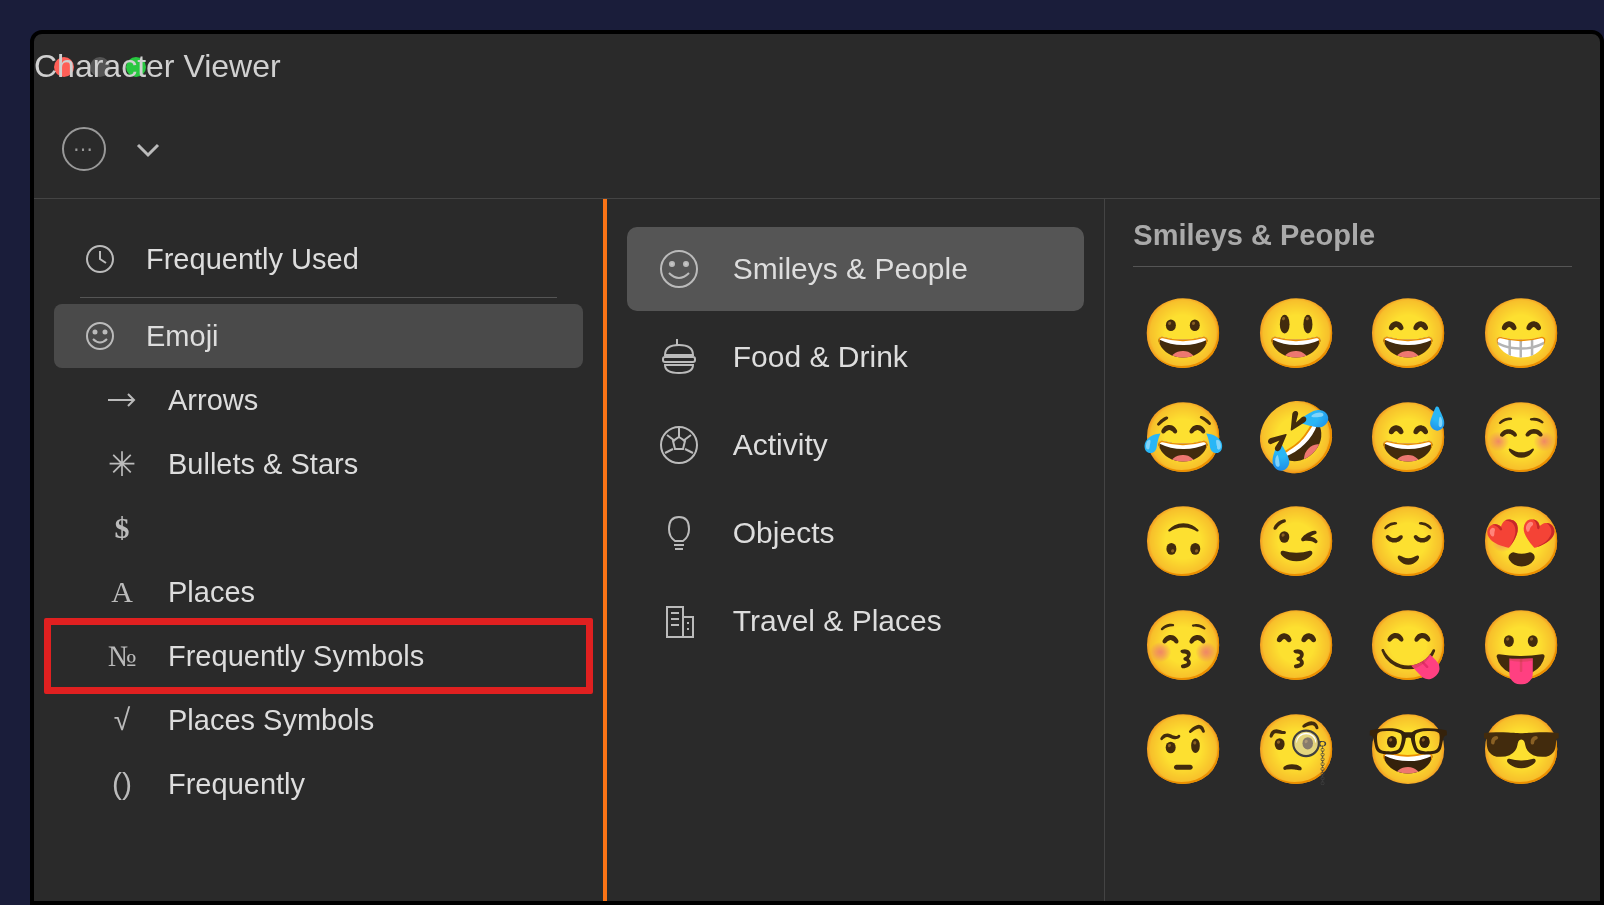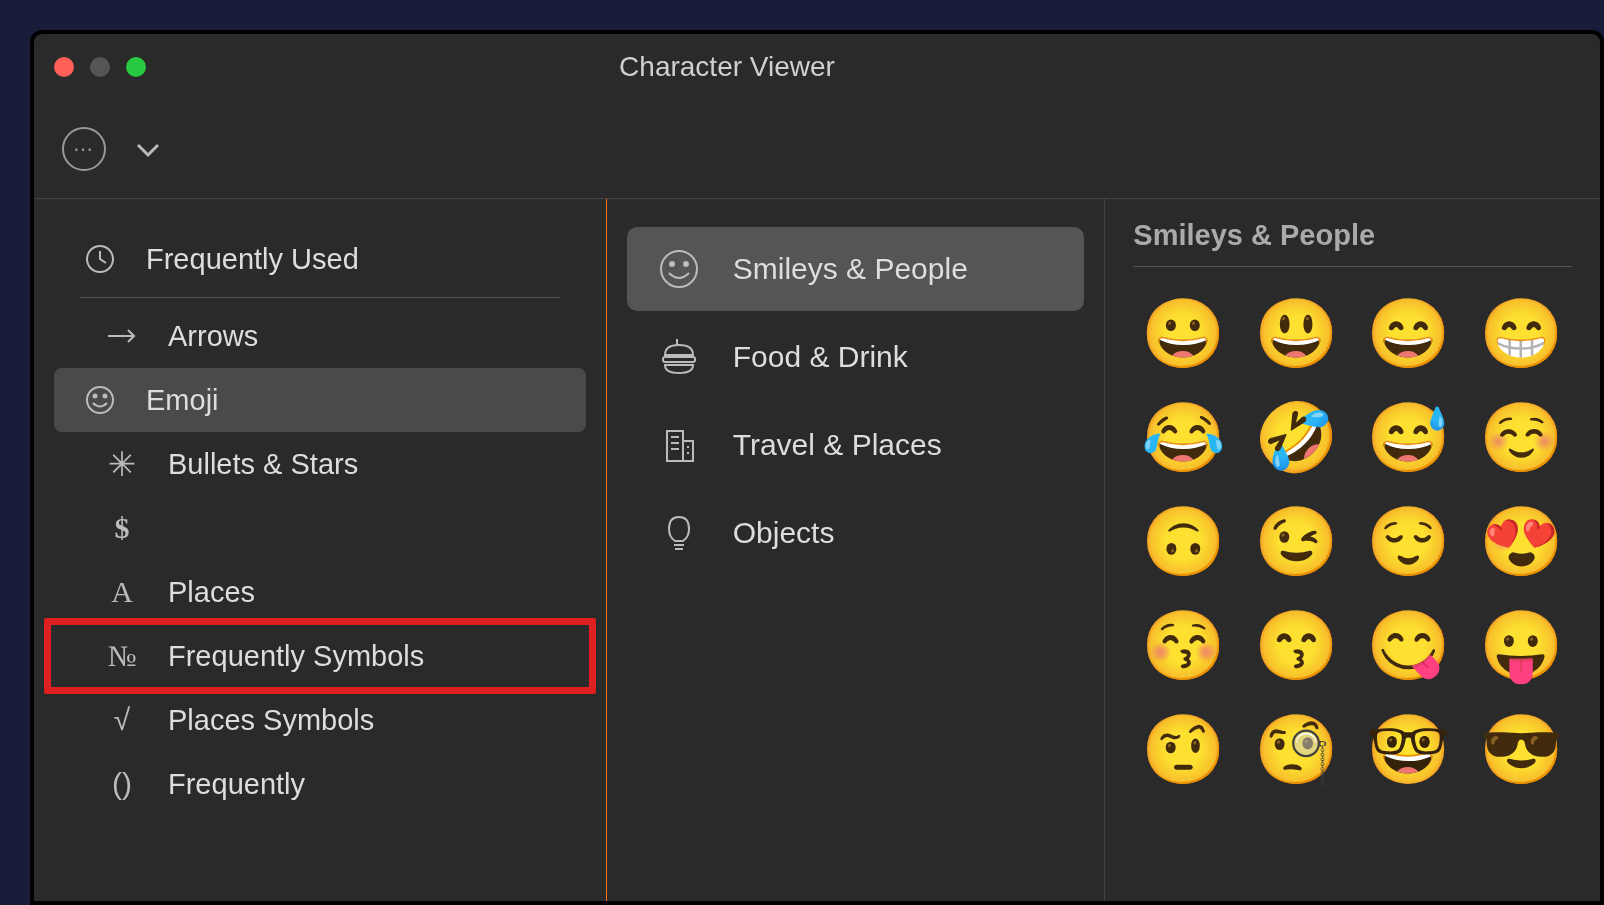--- a/index.html
+++ b/index.html
@@ -39,24 +39,24 @@
       border-radius: 50%;
     }
     .light.red { background: #ff5f57; }
     .light.yellow { background: #555; }
     .light.green { background: #28c840; }
     .window-title {
       position: absolute;
       left: 50%;
       transform: translateX(-50%);
       color: #d0d0d0;
-      font-size: 28px;
+      font-size: 32px;
       font-weight: 500;
       width: 100%;
-      text-align: center;
+      text-align: left;
       padding-right: 180px;
     }
     .toolbar {
       height: 100px;
       display: flex;
       align-items: center;
       padding: 0 28px;
       gap: 30px;
       border-bottom: 1px solid #444;
     }
@@ -76,21 +76,21 @@
       color: #999;
       font-size: 28px;
     }
     .content {
       display: flex;
       height: calc(100% - 165px);
     }
     .sidebar {
       width: 586px;
       padding: 28px 20px;
-      border-right: 1px solid #f97316;
+      border-right: 4px solid #f97316;
     }
     .sidebar-item {
       display: flex;
       align-items: center;
       gap: 28px;
       padding: 14px 28px;
       border-radius: 8px;
       color: #ddd;
       font-size: 29px;
       cursor: pointer;
@@ -207,40 +207,40 @@
       <div class="sidebar-item">
         <span class="icon">
             <svg width="32" height="32" viewBox="0 0 32 32">
               <circle cx="16" cy="16" r="13"></circle>
               <path d="M16 8 V16 L22 20"></path>
             </svg>
           </span>
         <span>Frequently Used</span>
       </div>
       <div class="sidebar-divider"></div>
-      <div class="sidebar-item indented">
-        <span class="icon">
-            <svg width="32" height="20" viewBox="0 0 32 20">
-              <path d="M2 10 H28 M22 4 L28 10 L22 16"></path>
-            </svg>
-          </span>
-        <span>Arrows</span>
-      </div>
       <div class="sidebar-item selected">
         <span class="icon">
             <svg width="32" height="32" viewBox="0 0 32 32">
               <circle cx="16" cy="16" r="13"></circle>
               <circle cx="11" cy="12" r="1.5" fill="#bbb"></circle>
               <circle cx="21" cy="12" r="1.5" fill="#bbb"></circle>
               <path d="M9 19 Q16 26 23 19"></path>
             </svg>
           </span>
         <span>Emoji</span>
       </div>
       <div class="sidebar-item indented">
+        <span class="icon">
+            <svg width="32" height="20" viewBox="0 0 32 20">
+              <path d="M2 10 H28 M22 4 L28 10 L22 16"></path>
+            </svg>
+          </span>
+        <span>Arrows</span>
+      </div>
+      <div class="sidebar-item indented">
         <span class="icon" style="font-size:34px;">✳</span>
         <span>Bullets &amp; Stars</span>
       </div>
       <div class="sidebar-item indented">
         <span class="icon" style="font-family:Georgia,serif;font-weight:bold;">$</span>
       </div>
       <div class="sidebar-item indented">
         <span class="icon" style="font-family:Georgia,serif;">A</span>
         <span>Places</span>
       </div>
@@ -278,35 +278,45 @@
               <rect x="6" y="22" width="32" height="5" rx="2"></rect>
               <path d="M8 30 H36 Q36 38 22 38 Q8 38 8 30 Z"></path>
               <path d="M20 4 V10"></path>
             </svg>
           </span>
         <span>Food &amp; Drink</span>
       </div>
       <div class="category-item">
         <span class="icon">
             <svg width="44" height="44" viewBox="0 0 44 44">
+              <circle cx="22" cy="22" r="18"></circle>
+              <path d="M22 4 L22 14 M10 12 L18 18 M34 12 L26 18 M8 30 L16 26 M36 30 L28 26"></path>
+              <polygon points="22,14 28,18 26,26 18,26 16,18"></polygon>
+            </svg>
+          </span>
+        <span>Activity</span>
+      </div>
+      <div class="category-item">
+        <span class="icon">
+            <svg width="44" height="44" viewBox="0 0 44 44">
+              <path d="M22 6 Q32 6 32 18 Q32 26 26 30 H18 Q12 26 12 18 Q12 6 22 6 Z"></path>
+              <path d="M17 34 H27 M18 38 H26"></path>
+            </svg>
+          </span>
+        <span>Objects</span>
+      </div>
+      <div class="category-item">
+        <span class="icon">
+            <svg width="44" height="44" viewBox="0 0 44 44">
               <rect x="10" y="8" width="16" height="30"></rect>
               <rect x="26" y="18" width="10" height="20"></rect>
               <path d="M14 14 H22 M14 20 H22 M14 26 H22 M30 24 H32 M30 30 H32"></path>
             </svg>
           </span>
         <span>Travel &amp; Places</span>
-      </div>
-      <div class="category-item">
-        <span class="icon">
-            <svg width="44" height="44" viewBox="0 0 44 44">
-              <path d="M22 6 Q32 6 32 18 Q32 26 26 30 H18 Q12 26 12 18 Q12 6 22 6 Z"></path>
-              <path d="M17 34 H27 M18 38 H26"></path>
-            </svg>
-          </span>
-        <span>Objects</span>
       </div>
     </div>
 
     <div class="emoji-panel">
       <div class="emoji-header">Smileys &amp; People</div>
       <div class="emoji-grid">
         <div class="emoji-cell">😀</div>
         <div class="emoji-cell">😃</div>
         <div class="emoji-cell">😄</div>
         <div class="emoji-cell">😁</div>

